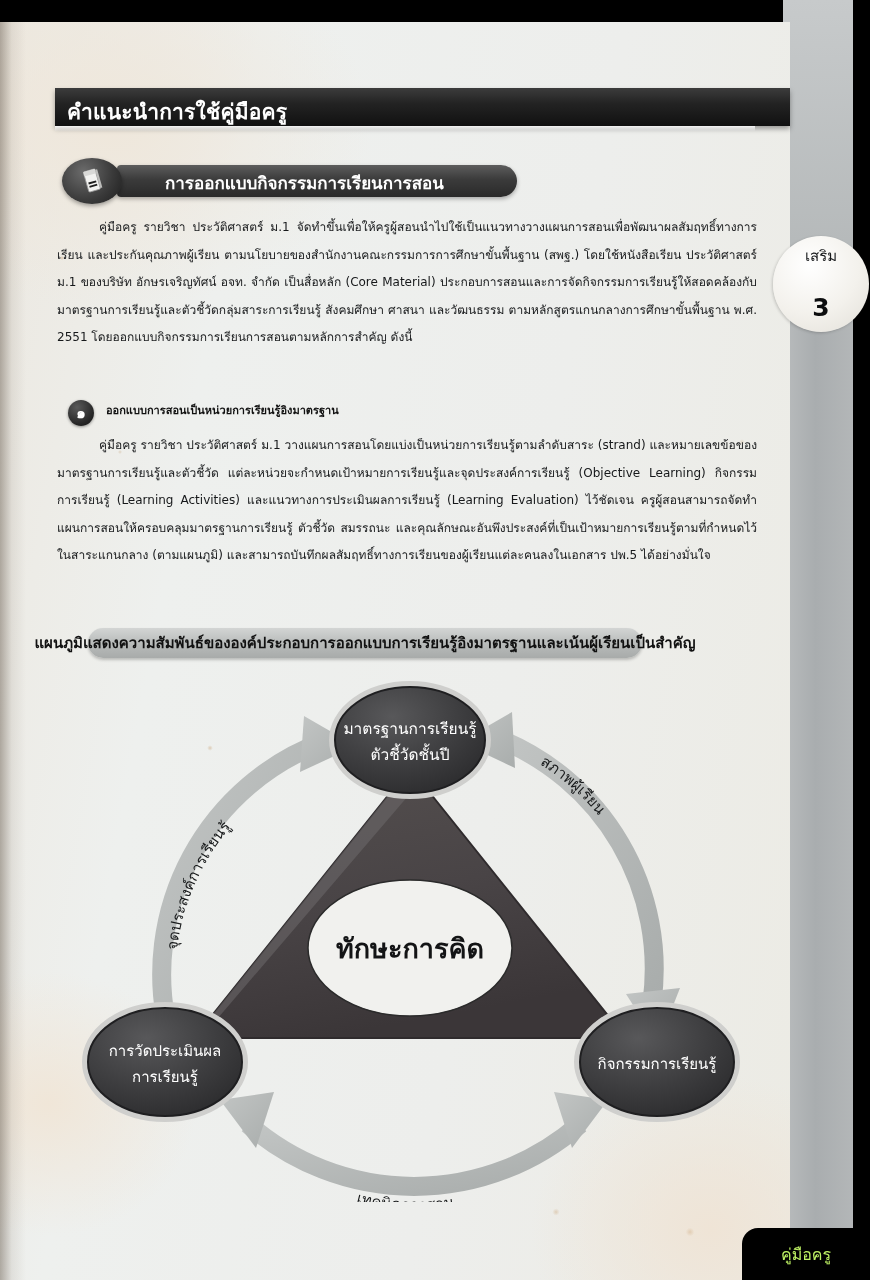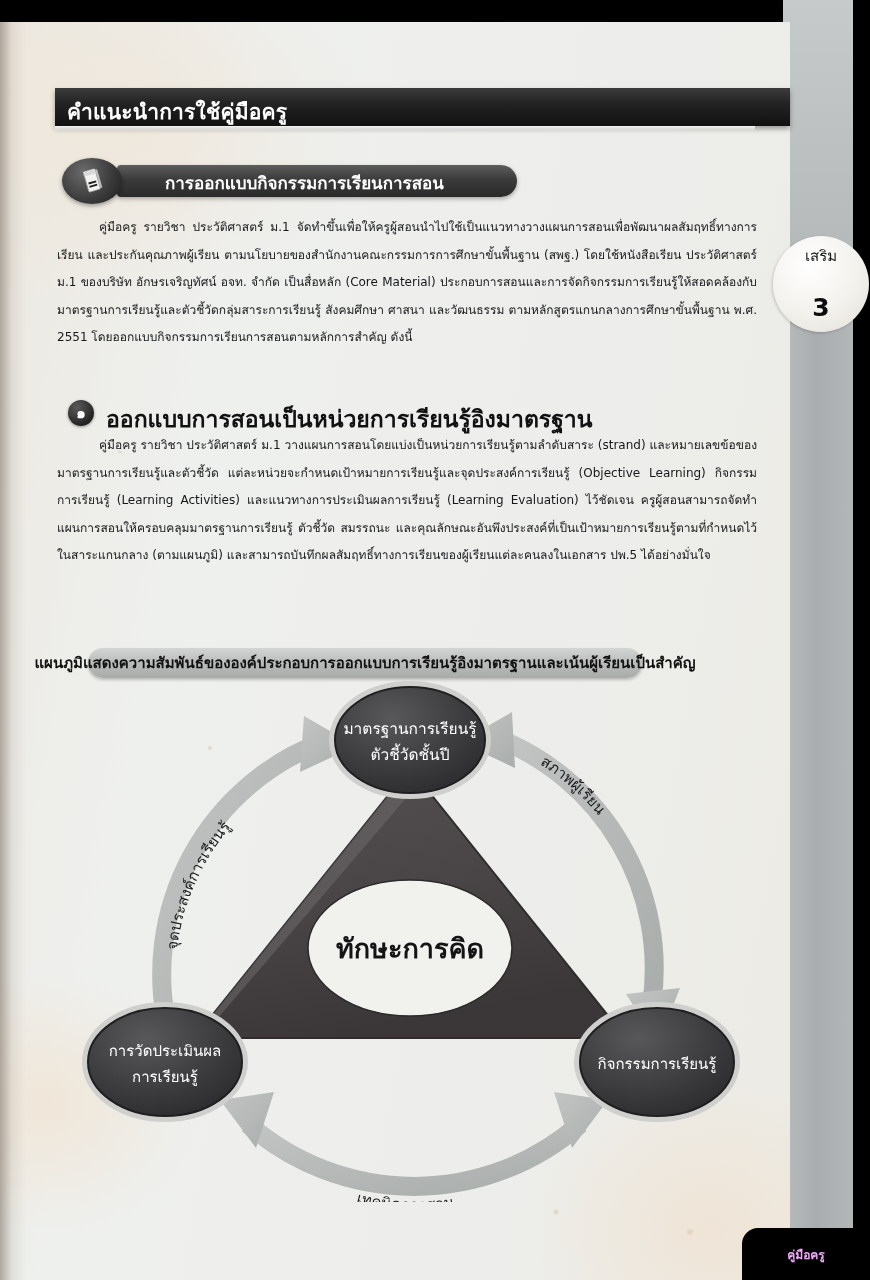--- a/index.html
+++ b/index.html
@@ -100,27 +100,27 @@
   
   .num-head{position:absolute;left:68px;top:400px;width:620px;height:28px;}
   .num-badge{
     position:absolute;left:0;top:0;width:26px;height:26px;border-radius:50%;
     background:radial-gradient(circle at 35% 28%,#5a5a5a,#242424 70%,#141414 100%);
     color:#fff;font-size:15px;font-weight:bold;
     display:flex;align-items:center;justify-content:center;
     box-shadow:0 1px 3px rgba(0,0,0,.4);
   }
   .num-text{
-    position:absolute;left:38px;top:1px;color:#111;font-size:23px;font-weight:bold;
+    position:absolute;left:38px;top:1px;color:#111;font-size:11px;font-weight:bold;
     white-space:nowrap;
   }
 
   
   .caption-bar{
-    position:absolute;left:88px;top:648px;width:554px;height:30px;
+    position:absolute;left:88px;top:628px;width:554px;height:30px;
     border-radius:15px;
     background:linear-gradient(180deg,#d3d5d4 0%,#b9bcbb 50%,#a8abaa 100%);
     box-shadow:0 2px 3px rgba(0,0,0,.22);
     display:flex;align-items:center;justify-content:center;
   }
   .caption-bar span{color:#111;font-size:15px;font-weight:bold;white-space:nowrap;}
 
   #diagram{position:absolute;left:60px;top:672px;width:700px;height:530px;}
   #diagram svg{display:block;}
 
@@ -134,21 +134,21 @@
   }
   .tab-circle .t1{color:#17191b;font-size:15px;line-height:17px;font-weight:normal;}
   .tab-circle .t2{color:#0c0d0e;font-size:25px;line-height:27px;font-weight:bold;}
 
   
   .footer-tab{
     position:absolute;left:742px;top:1228px;width:128px;height:52px;
     background:#000;border-radius:16px 0 0 0;
     display:flex;align-items:center;justify-content:center;
   }
-  .footer-tab span{color:#f0abfc;font-size:12px;font-weight:bold;}
+  .footer-tab span{color:#bef264;font-size:16px;font-weight:normal;}
 </style>
 </head>
 <body>
 
 <div id="page">
 
   <div class="top-black"></div>
   <div class="gray-margin"></div>
   <div class="gray-margin-top"></div>
   <div class="right-black"></div>

